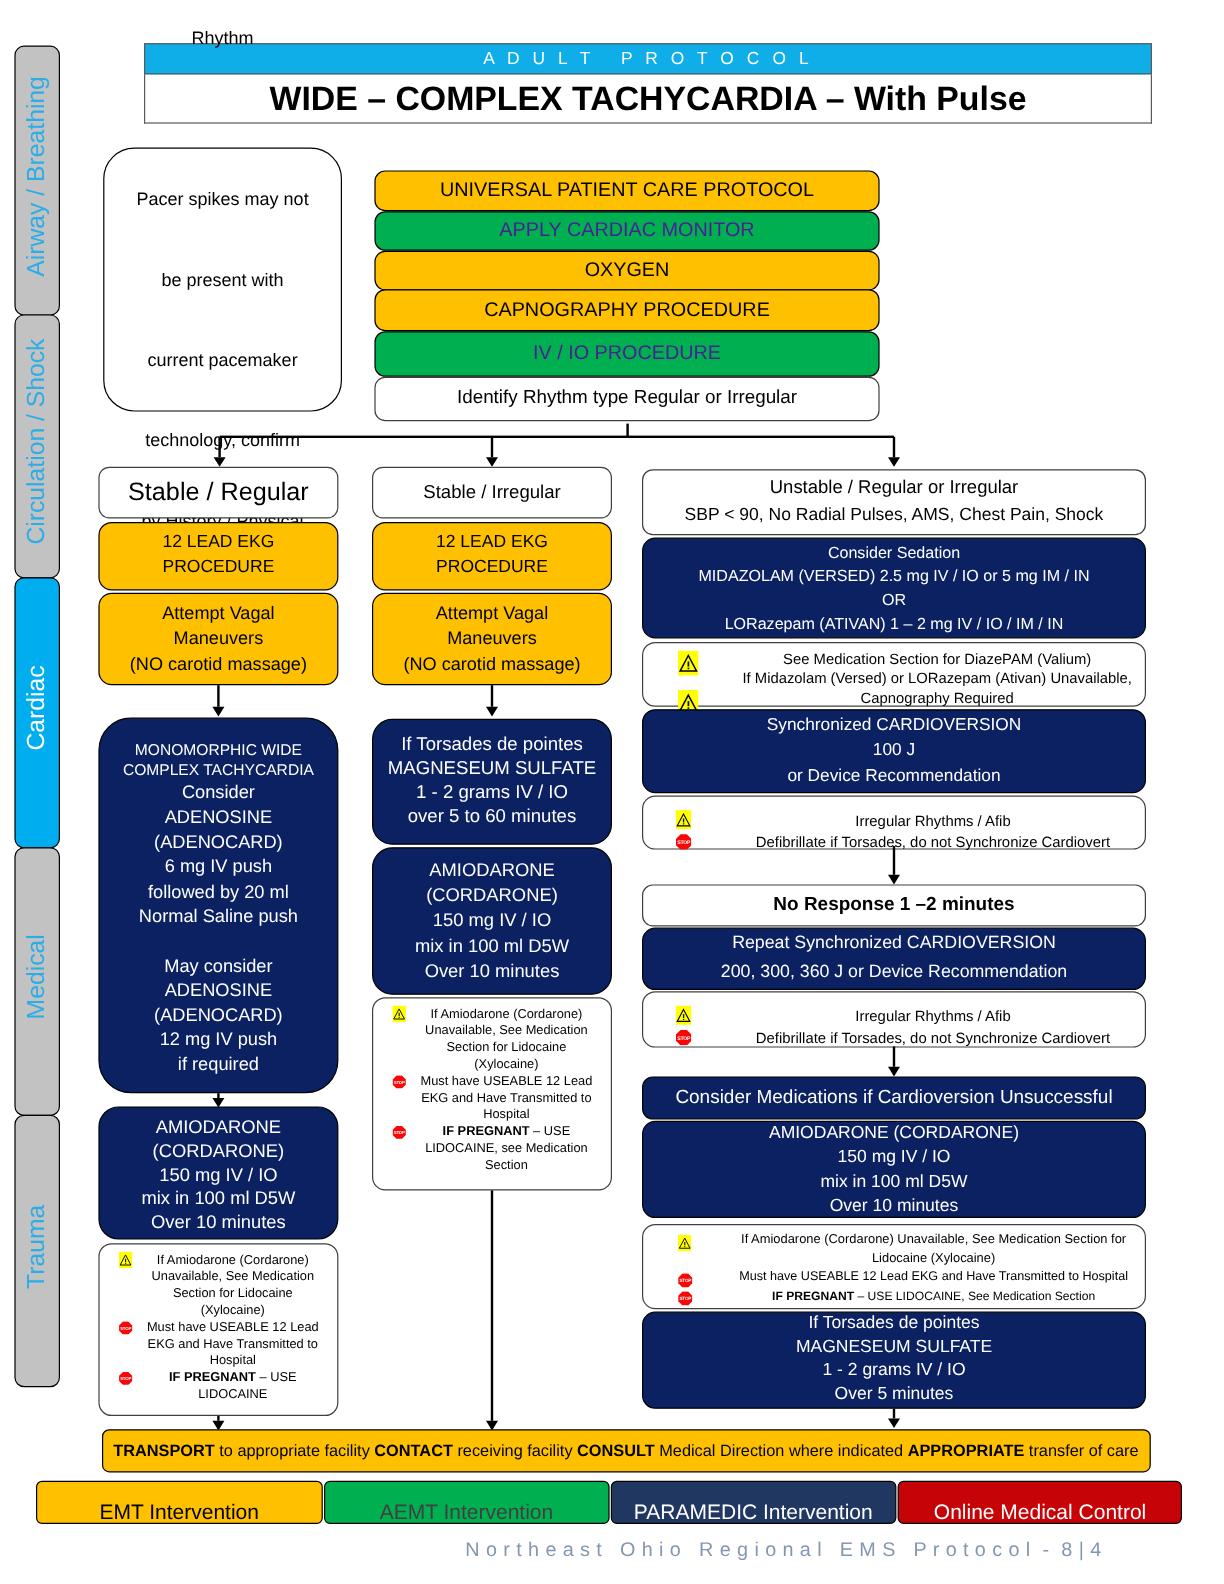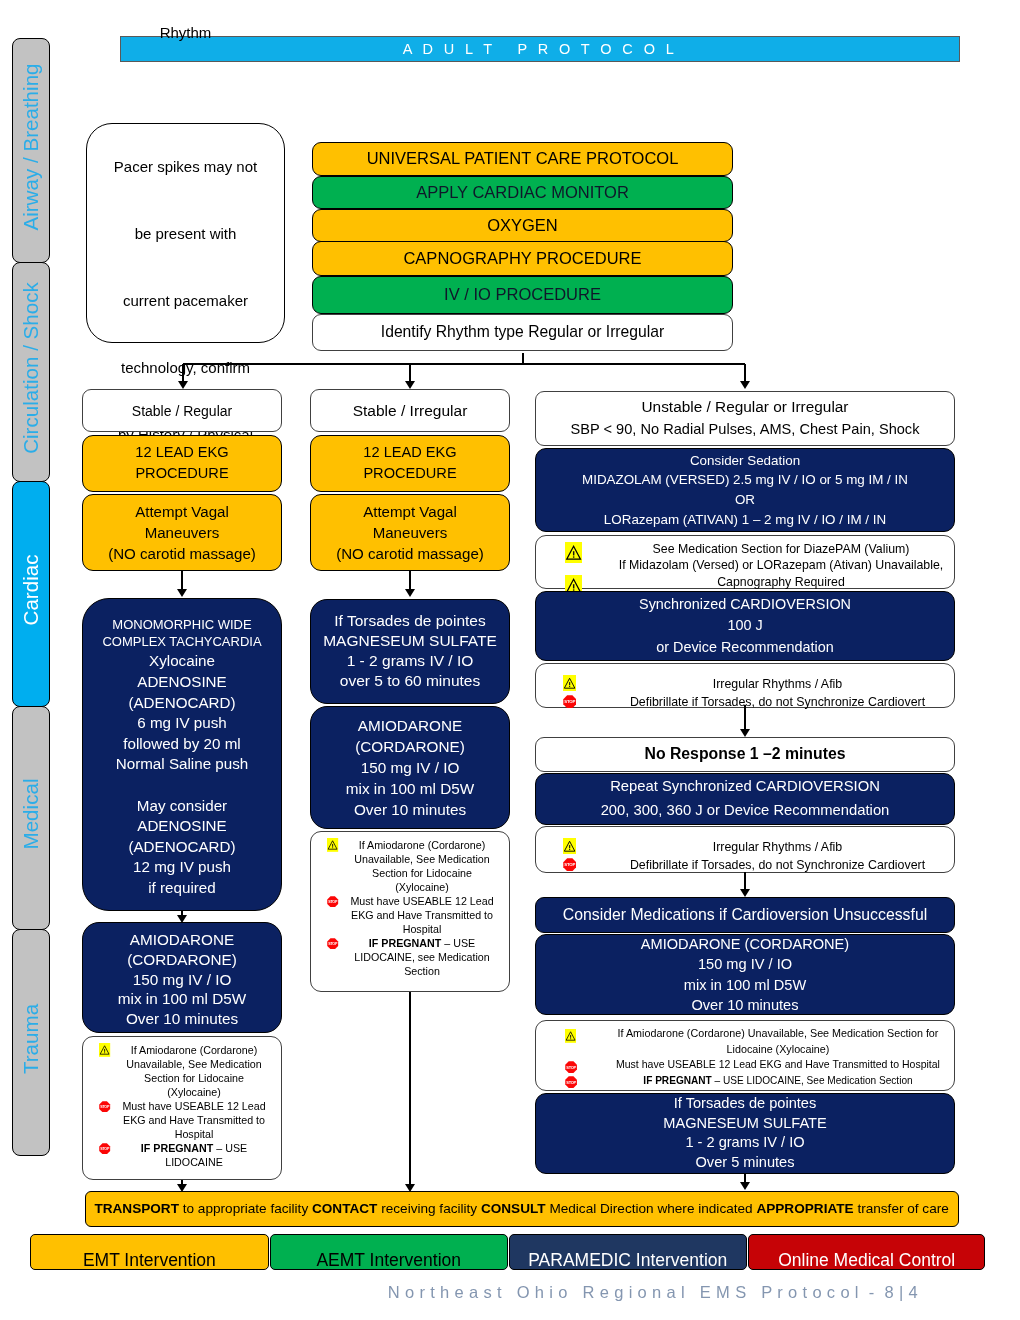--- a/index.html
+++ b/index.html
@@ -26,21 +26,21 @@
       line-height:25px;font-weight:400;box-sizing:border-box;}
   #hdr-title{height:41px;border:1px solid #595959;border-top:none;
       color:#000;font-size:28.2px;font-weight:bold;text-align:center;
       line-height:40px;box-sizing:border-box;}
 
   
   .bx{position:absolute;box-sizing:border-box;border:1.4px solid #000;
       border-radius:11px;display:flex;align-items:center;justify-content:center;
       text-align:center;flex-direction:column;}
   .bx.emt{background:#FFC000;color:#000;border-color:#000;}
-  .bx.aemt{background:#00B050;color:#0f172a;border-color:#000;}
+  .bx.aemt{background:#00B050;color:#4c1d95;border-color:#000;}
   .bx.nav{background:#0B2161;color:#fff;border:1.3px solid #000;}
   .bx.white{background:#fff;color:#000;border:1.2px solid #404040;}
   .bx.note{background:#fff;color:#000;border:1.2px solid #000;border-radius:24px;gap:46px;}
 
   .ln{display:block;}
   .ln.blank::before{content:"\00a0";}
 
   
   .warnbx{position:absolute;box-sizing:border-box;background:#fff;
       border:1.1px solid #404040;border-radius:11px;}
@@ -78,20 +78,21 @@
     </div>
 <div class="tab" style="top:706px;height:222px">
       <span class="lab">Medical</span>
     </div>
 <div class="tab" style="top:929px;height:225px">
       <span class="lab">Trauma</span>
     </div>
 </div>
 <div id="hdr" class="abs">
     <div id="hdr-eyebrow">A D U L T   P R O T O C O L</div>
+    <div id="hdr-title">WIDE – COMPLEX TACHYCARDIA – With Pulse</div>
   </div>
 <div class="bx note" style="left:86px;top:123px;width:199px;height:220px;font-size:15px;line-height:21px;border-radius:26px;">
     <span class="ln">Rule out Paced</span>
     <span class="ln">Rhythm</span>
     <span class="ln blank"></span>
     <span class="ln">Pacer spikes may not</span>
     <span class="ln">be present with</span>
     <span class="ln">current pacemaker</span>
     <span class="ln">technology, confirm</span>
     <span class="ln">by History / Physical</span>
@@ -104,36 +105,36 @@
 <div class="bx aemt" style="left:312px;top:276px;width:421px;height:37.5px;font-size:16.5px;border-radius:9px;">IV / IO PROCEDURE</div>
 <div class="bx white" style="left:312px;top:314px;width:421px;height:36.5px;font-size:15.7px;border-radius:9px;">Identify Rhythm type Regular or Irregular</div>
 <div class="vline" style="left:521.5px;top:353px;height:11px"></div>
 <div class="hline" style="left:183px;top:363px;width:562px"></div>
 <div class="vline" style="left:182px;top:364px;height:17px"></div>
 <div class="arw" style="left:177.5px;top:381px"></div>
 <div class="vline" style="left:409px;top:364px;height:17px"></div>
 <div class="arw" style="left:404.5px;top:381px"></div>
 <div class="vline" style="left:744px;top:364px;height:17px"></div>
 <div class="arw" style="left:739.5px;top:381px"></div>
-<div class="bx white" style="left:82px;top:389px;width:200px;height:43px;font-size:14px;border-radius:9px;">Stable / Regular</div>
+<div class="bx white" style="left:82px;top:389px;width:200px;height:43px;font-size:21px;border-radius:9px;">Stable / Regular</div>
 <div class="bx emt" style="left:82px;top:435px;width:200px;height:56.5px;font-size:14.6px;line-height:21.5px;border-radius:11px;">
     <span class="ln">12 LEAD EKG</span>
     <span class="ln">PROCEDURE</span>
   </div>
 <div class="bx emt" style="left:82px;top:494px;width:200px;height:77px;font-size:15.1px;line-height:21px;border-radius:11px;">
     <span class="ln">Attempt Vagal</span>
     <span class="ln">Maneuvers</span>
     <span class="ln">(NO carotid massage)</span>
   </div>
 <div class="vline" style="left:181px;top:571px;height:18px"></div>
 <div class="arw" style="left:176.5px;top:589px"></div>
 <div class="bx nav" style="left:82px;top:598px;width:200px;height:313px;font-size:15.2px;line-height:20.6px;border-radius:27px;padding-top:6px;">
     <span class="ln" style="font-size:13px;line-height:17px">MONOMORPHIC WIDE</span>
     <span class="ln" style="font-size:13px;line-height:18px">COMPLEX TACHYCARDIA</span>
-    <span class="ln">Xylocaine</span>
+    <span class="ln">Consider</span>
     <span class="ln">ADENOSINE</span>
     <span class="ln">(ADENOCARD)</span>
     <span class="ln">6 mg IV push</span>
     <span class="ln">followed by 20 ml</span>
     <span class="ln">Normal Saline push</span>
     <span class="ln blank"></span>
     <span class="ln">May consider</span>
     <span class="ln">ADENOSINE</span>
     <span class="ln">(ADENOCARD)</span>
     <span class="ln">12 mg IV push</span>
@@ -421,21 +422,21 @@
     <span class="ln">Over 5 minutes</span>
   </div>
 <div class="vline" style="left:744px;top:1173.5px;height:8.5px"></div>
 <div class="arw" style="left:739.5px;top:1182px"></div>
 <div id="transport" style="left:84.6px;top:1190.7px;width:874px;height:36.1px;">
     <div><b>TRANSPORT</b><span> to appropriate facility </span><b>CONTACT</b><span> receiving facility </span><b>CONSULT</b><span> Medical Direction where indicated </span><b>APPROPRIATE</b><span> transfer of care</span></div>
   </div>
 <div class="leg" style="left:30px;top:1234.2px;width:238.7px;height:35.8px;background:#FFC000;color:#000000;">
     <span>EMT Intervention</span>
   </div>
-<div class="leg" style="left:269.6px;top:1234.2px;width:238.2px;height:35.8px;background:#00B050;color:#000000;">
+<div class="leg" style="left:269.6px;top:1234.2px;width:238.2px;height:35.8px;background:#00B050;color:#404040;">
     <span>AEMT Intervention</span>
   </div>
 <div class="leg" style="left:509px;top:1234.2px;width:237.5px;height:35.8px;background:#1F3761;color:#FFFFFF;">
     <span>PARAMEDIC Intervention</span>
   </div>
 <div class="leg" style="left:748.4px;top:1234.2px;width:236.6px;height:35.8px;background:#C60306;color:#FFFFFF;">
     <span>Online Medical Control</span>
   </div>
 <div id="footer" style="top:1283px;">N o r t h e a s t   O h i o   R e g i o n a l   E M S   P r o t o c o l  -  8 | 4</div>
 

